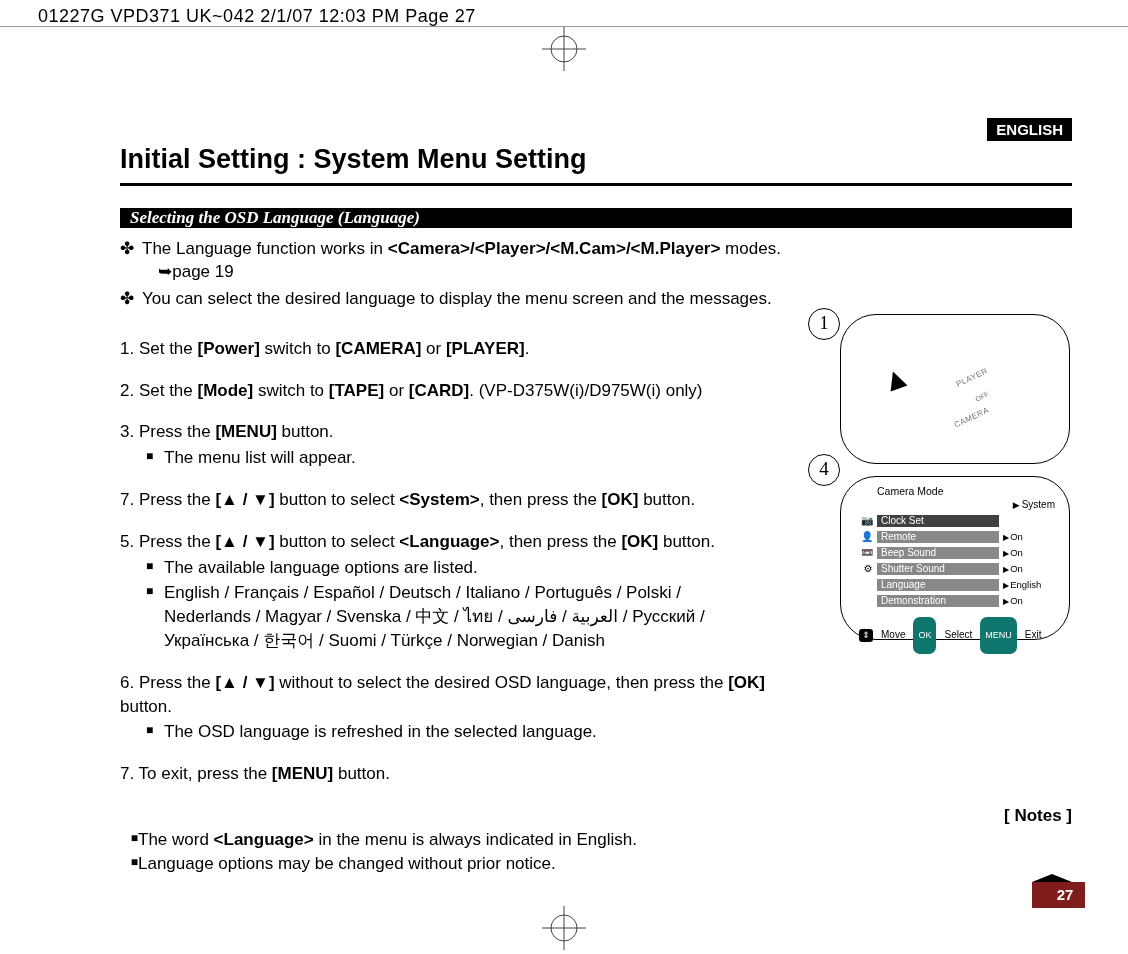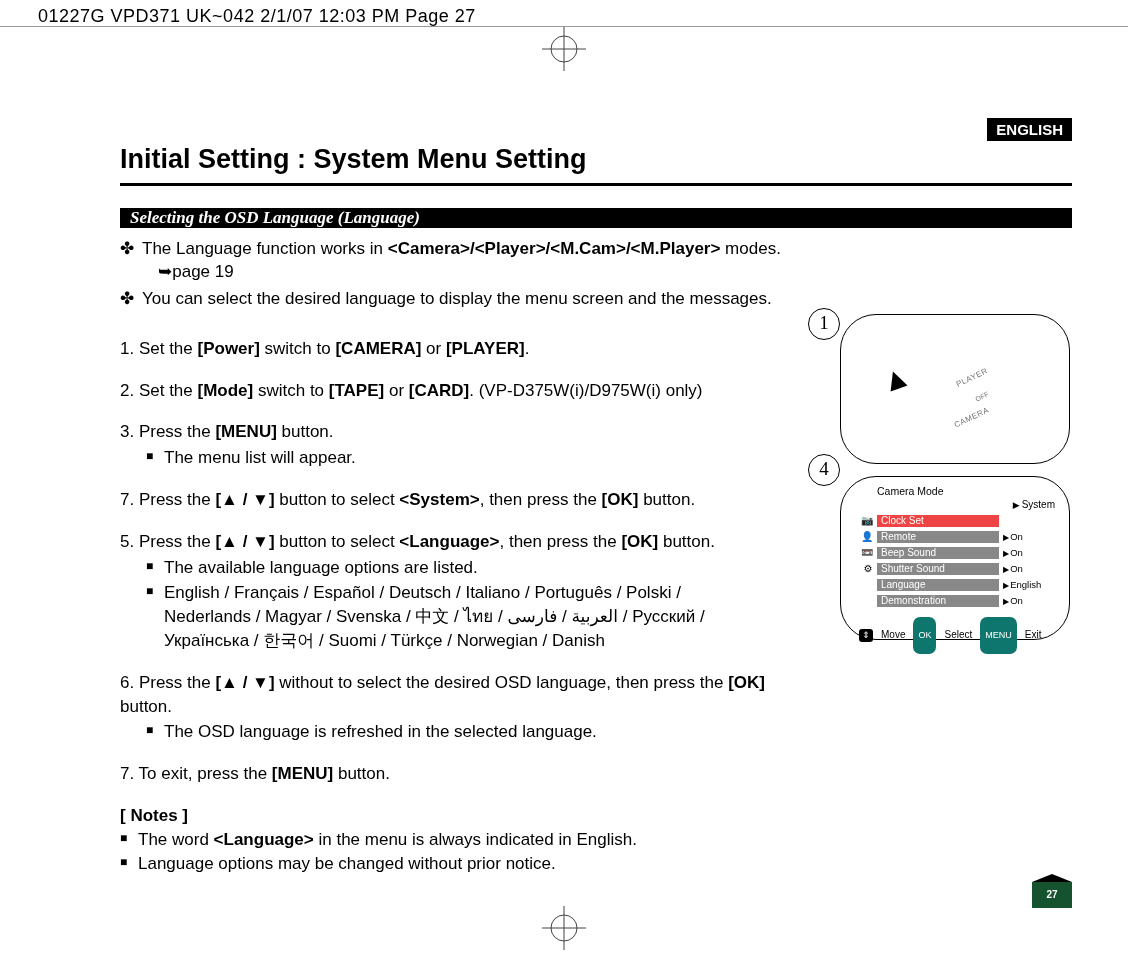--- a/index.html
+++ b/index.html
@@ -15,21 +15,21 @@
   h1.title{font-size:27px;font-weight:bold;margin:0 0 8px 0;}
   .h1-rule{height:3px;background:#000;margin-bottom:22px;}
   .subhead{background:#000;color:#fff;font-style:italic;font-family:Georgia,"Times New Roman",serif;font-size:17px;font-weight:bold;padding:0 10px;margin-bottom:10px;}
   .intro{font-size:17px;line-height:1.35;margin-bottom:26px;}
   .intro .row{display:flex;align-items:flex-start;margin-bottom:4px;}
   .intro .mark{width:22px;flex:none;}
   .steps{font-size:17px;line-height:1.4;width:640px;}
   .steps .step{margin-bottom:18px;}
   .steps .sub{display:flex;align-items:flex-start;margin-left:26px;margin-top:2px;}
   .steps .sq{width:18px;flex:none;font-size:12px;line-height:20px;}
-  .notes{font-size:17px;line-height:1.4;margin-top:0;}
+  .notes{font-size:17px;line-height:1.4;margin-top:0;text-align:right;}
   .notes .nrow{display:flex;align-items:flex-start;margin-left:0;}
   .notes .sq{width:18px;flex:none;font-size:12px;line-height:20px;}
   b{font-weight:bold;}
   .figure-area{position:absolute;top:314px;right:56px;width:260px;}
   .fig1{position:relative;width:228px;height:148px;border:1.5px solid #000;border-radius:36px;margin:0 0 12px 28px;background:#fff;}
   .fig1 .sketch{position:absolute;inset:6px;overflow:hidden;color:#777;font-size:8px;}
   .fig1 .lbl-player{position:absolute;top:52px;left:108px;transform:rotate(-25deg);font-size:8px;letter-spacing:0.5px;}
   .fig1 .lbl-off{position:absolute;top:72px;left:128px;transform:rotate(-25deg);font-size:7px;}
   .fig1 .lbl-camera{position:absolute;top:92px;left:106px;transform:rotate(-25deg);font-size:8px;letter-spacing:0.5px;}
   .fig1 .arrow{position:absolute;top:50px;left:40px;width:0;height:0;border-left:9px solid transparent;border-right:9px solid transparent;border-bottom:18px solid #000;transform:rotate(-20deg);}
@@ -37,29 +37,29 @@
   .fig-num.n1{top:-6px;left:-4px;}
   .fig-num.n4{top:140px;left:-4px;}
   .fig4{position:relative;width:228px;height:162px;border:1.5px solid #000;border-radius:36px;margin:0 0 0 28px;background:#fff;}
   .osd{position:absolute;top:8px;left:18px;right:14px;font-size:10px;line-height:1.2;font-family:Arial,sans-serif;}
   .osd-title{font-size:10.5px;margin:0 0 1px 18px;}
   .osd-sub{font-size:10px;margin:0 0 2px 14px;text-align:right;}
   .osd-sub .tri{font-size:9px;margin-right:2px;}
   .osd-row{display:flex;align-items:center;height:16px;}
   .osd-row .iconcol{width:18px;flex:none;text-align:center;font-size:10px;}
   .osd-row .menucol{flex:1;background:#888;color:#fff;padding:0 4px;margin-right:4px;}
-  .osd-row.sel .menucol{background:#ef4444;}
+  .osd-row.sel .menucol{background:#404040;}
   .osd-row .valcol{width:52px;flex:none;font-size:9.5px;}
   .osd-row .valcol .tri{font-size:8px;margin-right:1px;}
   .osd-foot{display:flex;align-items:center;gap:8px;margin-top:8px;font-size:10px;}
   .osd-foot .chip{display:inline-block;background:#0f766e;color:#fff;border-radius:7px;padding:12px 5px;font-size:9px;line-height:13px;}
   .osd-foot .upd{display:inline-block;width:14px;height:13px;background:#000;color:#fff;font-size:9px;line-height:13px;text-align:center;border-radius:3px;}
   .page-badge{position:absolute;right:56px;bottom:46px;width:40px;height:34px;}
   .page-badge .top{width:0;height:0;border-left:20px solid transparent;border-right:20px solid transparent;border-bottom:8px solid #000;}
-  .page-badge .body{width:40px;height:26px;background:#14532d;color:#fff;text-align:center;line-height:26px;font-weight:bold;font-size:10px;}
+  .page-badge .body{width:40px;height:26px;background:#7f1d1d;color:#fff;text-align:center;line-height:26px;font-weight:bold;font-size:15px;padding-left:13px;}
   .arrowind{display:inline-block;width:16px;}
 </style>
 </head>
 <body>
 
 <div class="page">
 
   <div class="header-bar">01227G VPD371 UK~042  2/1/07 12:03 PM  Page 27</div>
   <div class="header-rule"></div>
 

